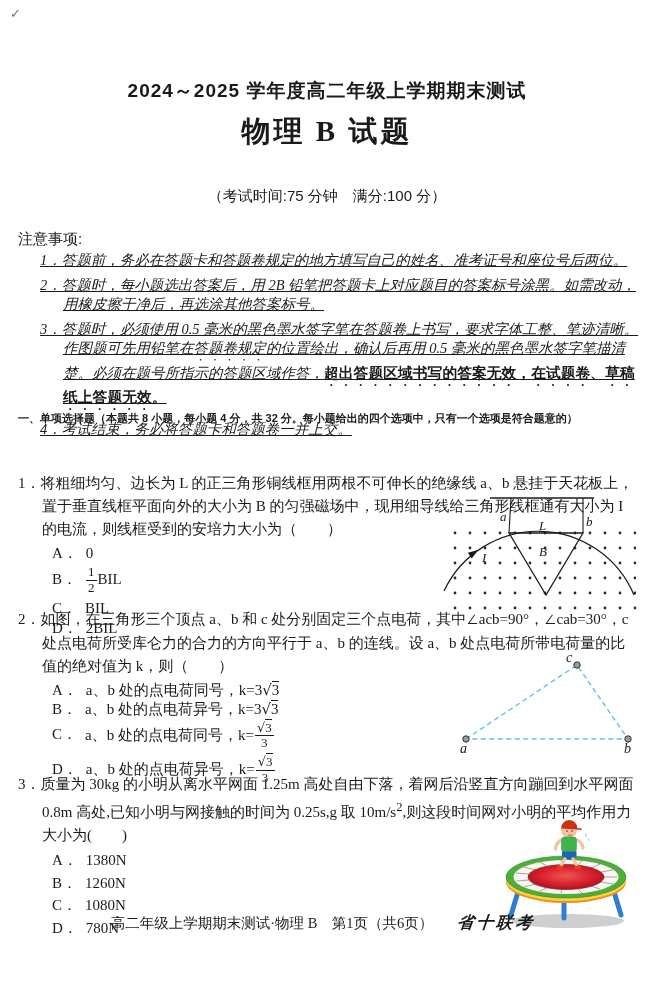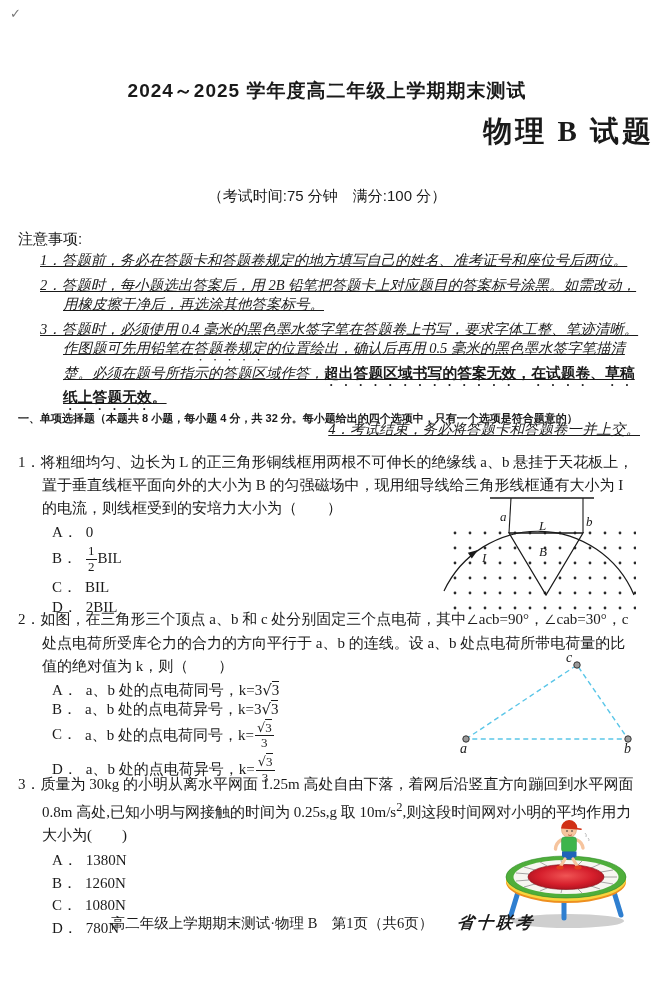--- a/index.html
+++ b/index.html
@@ -2,35 +2,35 @@
 <html><head>
 <meta charset="utf-8">
 <style>
   html,body{margin:0;padding:0;background:#fff;}
   .page{position:relative;width:654px;height:983px;background:#ffffff;overflow:hidden;
         font-family:"Liberation Serif",serif;color:#1a1a1a;}
   .abs{position:absolute;}
   .center{left:0;right:0;text-align:center;}
   .corner-mark{left:10px;top:6px;font-size:13px;color:#777;font-family:"DejaVu Sans",sans-serif;}
   .title1{top:78px;font-family:"Liberation Sans",sans-serif;font-weight:bold;font-size:19px;letter-spacing:1px;}
-  .title2{top:112px;font-weight:bold;font-size:29px;letter-spacing:3px;text-align:right;}
+  .title2{top:112px;font-weight:bold;font-size:29px;letter-spacing:3px;}
   .exam-info{top:187px;font-family:"Liberation Sans",sans-serif;font-size:15px;}
   .notice{left:18px;right:14px;top:227px;}
   .notice-heading{font-family:"Liberation Sans",sans-serif;font-weight:normal;font-size:15px;line-height:24px;}
   .notice-item{margin:0 0 5px 0;padding-left:45px;text-indent:-23px;font-size:14.5px;line-height:19.5px;
                font-style:italic;text-decoration:underline;}
-  .notice-item.last{margin-bottom:0;text-align:right;}
+  .notice-item.last{margin-bottom:0;}
   .item3{margin-bottom:8px;}
   .dots{-webkit-text-emphasis:filled dot;-webkit-text-emphasis-position:under right;
         text-emphasis:filled dot;text-emphasis-position:under right;}
   .bold-hei{font-family:"Liberation Sans",sans-serif;font-weight:bold;font-style:normal;font-size:14.8px;}
   .section-heading{left:18px;right:14px;top:406px;font-family:"Liberation Sans",sans-serif;
                    font-weight:bold;font-size:11px;line-height:25px;padding-left:24px;text-indent:-24px;}
   .question{left:18px;right:14px;font-size:15px;}
-  .q1{top:451px;} .q2{top:608px;} .q3{top:773px;}
+  .q1{top:472px;} .q2{top:608px;} .q3{top:773px;}
   .stem{margin:0;padding-left:24px;text-indent:-24px;line-height:23px;}
   .q2 .stem{line-height:23.5px;} .q3 .stem{line-height:23px;}
   .opts{margin:2px 0 0 0;padding-left:34px;}
   .opt{line-height:20px;}
   .q1 .opt{line-height:20px;} .q2 .opt{line-height:19px;} .q3 .opt{line-height:22.5px;}
   .opt-label{margin-right:8px;}
   .frac{display:inline-flex;flex-direction:column;align-items:center;vertical-align:middle;
         line-height:1.15;font-size:13px;margin:2px 1px;}
   .frac .num{border-bottom:1px solid #1a1a1a;padding:0 2px;}
   .frac .den{padding:0 2px;}
@@ -54,21 +54,21 @@
   <div class="abs corner-mark">✓</div>
 
   <div class="abs center title1">2024～2025 学年度高二年级上学期期末测试</div>
   <div class="abs center title2">物理 B 试题</div>
   <div class="abs center exam-info">（考试时间:75 分钟　满分:100 分）</div>
 
   <div class="abs notice">
     <div class="notice-heading">注意事项:</div>
     <p class="notice-item">1．答题前，务必在答题卡和答题卷规定的地方填写自己的姓名、准考证号和座位号后两位。</p>
     <p class="notice-item">2．答题时，每小题选出答案后，用 2B 铅笔把答题卡上对应题目的答案标号涂黑。如需改动，用橡皮擦干净后，再选涂其他答案标号。</p>
-    <p class="notice-item item3"><span>3．答题时，必须使用 0.4 毫米的黑色墨水签字笔在答题卷上书写，要求字体工整、笔迹清晰。作图题可先用铅笔在</span><span class="dots">答题卷规定</span><span>的位置绘出，确认后再用 0.5 毫米的黑色墨水签字笔描清楚。必须在题号所指示的答题区域作答，</span><span class="bold-hei dots">超出答题区域书写的答案无效，在试题卷、草稿纸上答题无效。</span></p>
+    <p class="notice-item item3"><span>3．答题时，必须使用 0.5 毫米的黑色墨水签字笔在答题卷上书写，要求字体工整、笔迹清晰。作图题可先用铅笔在</span><span class="dots">答题卷规定</span><span>的位置绘出，确认后再用 0.5 毫米的黑色墨水签字笔描清楚。必须在题号所指示的答题区域作答，</span><span class="bold-hei dots">超出答题区域书写的答案无效，在试题卷、草稿纸上答题无效。</span></p>
     <p class="notice-item last">4．考试结束，务必将答题卡和答题卷一并上交。</p>
   </div>
 
   <div class="abs section-heading">一、单项选择题（本题共 8 小题，每小题 4 分，共 32 分。每小题给出的四个选项中，只有一个选项是符合题意的）</div>
 
   <div class="abs question q1">
     <p class="stem">1．将粗细均匀、边长为 L 的正三角形铜线框用两根不可伸长的绝缘线 a、b 悬挂于天花板上，置于垂直线框平面向外的大小为 B 的匀强磁场中，现用细导线给三角形线框通有大小为 I 的电流，则线框受到的安培力大小为（　　）</p>
     <div class="opts">
       <div class="opt"><span class="opt-label">A．</span><span>0</span></div>
       <div class="opt"><span class="opt-label">B．</span><span class="frac">

